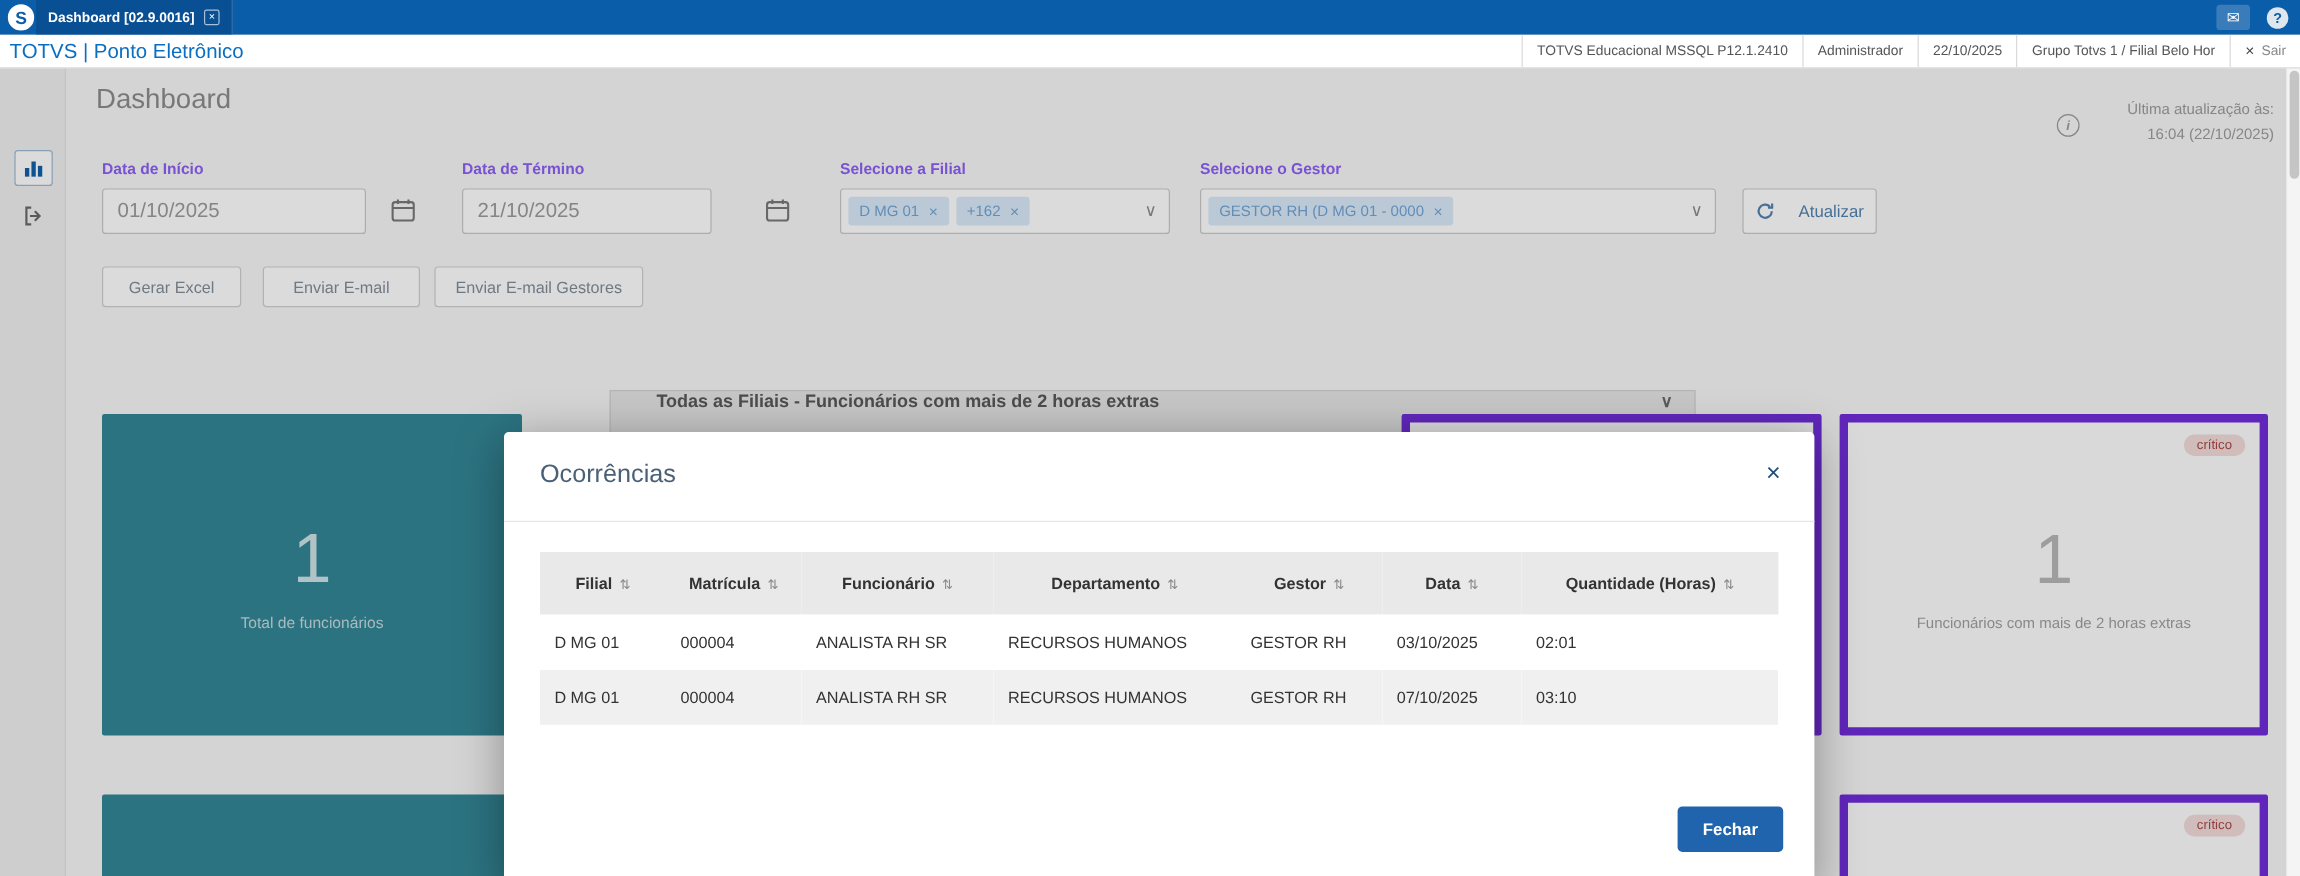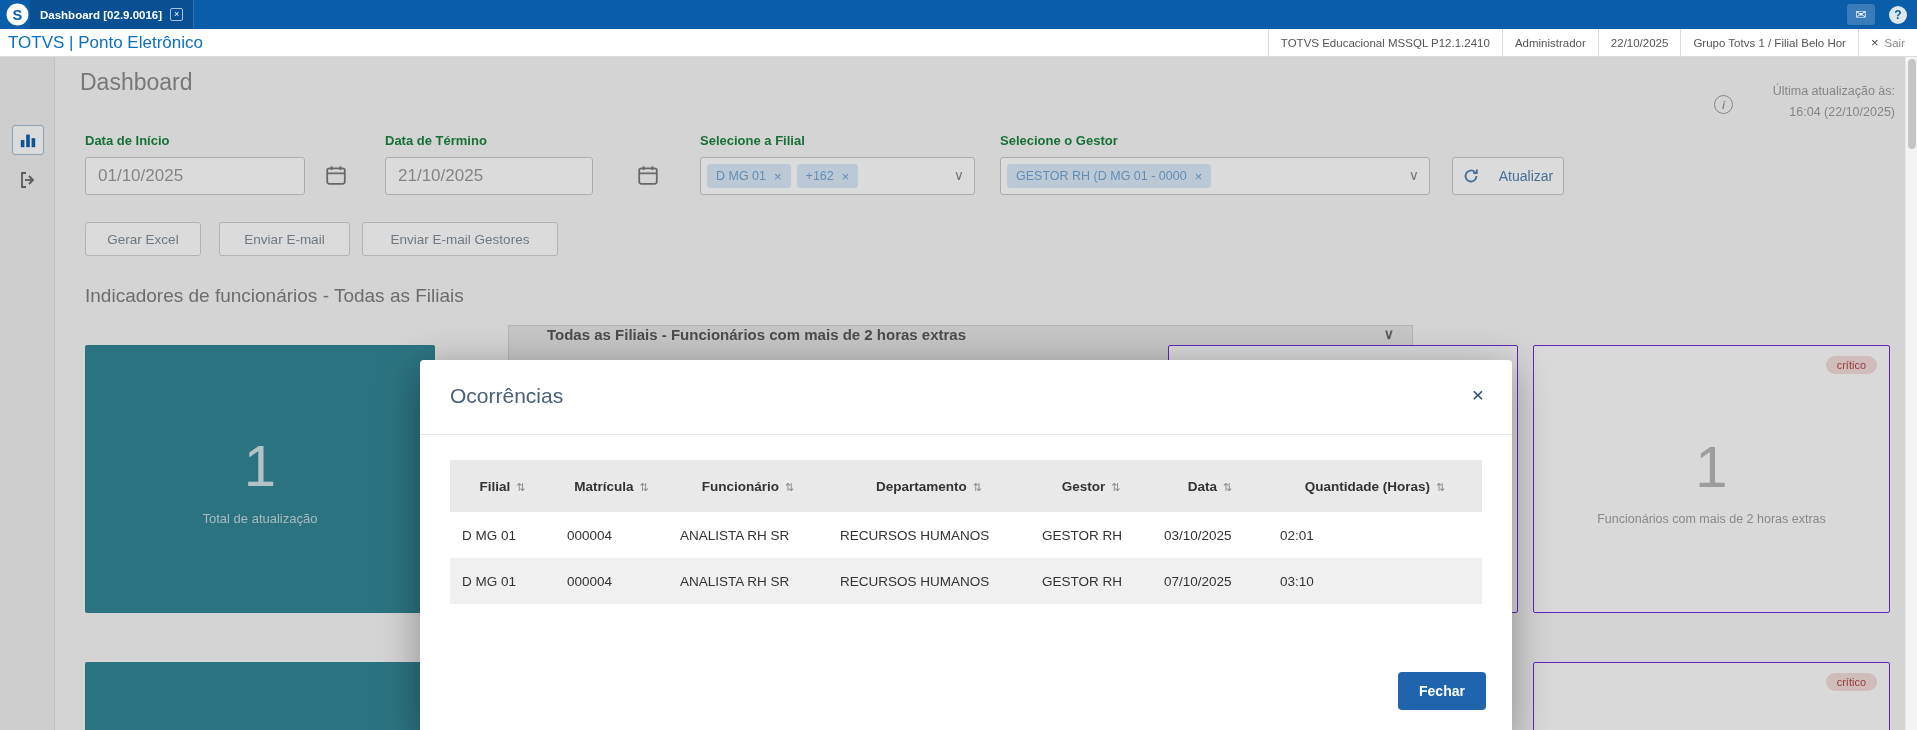--- a/index.html
+++ b/index.html
@@ -33,21 +33,21 @@
   .sidebar { position:absolute; left:0; top:0; width:55px; height:100%; background:#f0f0f0; border-right:1px solid #e3e3e3; }
   .side-icon { position:absolute; left:12px; width:32px; height:30px; display:flex; align-items:center; justify-content:center; cursor:pointer; }
   .si-chart { top:68px; border:1px solid #9db8d2; border-radius:3px; background:#fff; }
   .si-exit  { top:108px; }
 
   .page-title { position:absolute; left:80px; top:12px; font-size:23px; color:#8a8a8a; font-weight:500; }
   .info-icon { position:absolute; left:1714px; top:38px; width:19px; height:19px; border:1.5px solid #9a9a9a; border-radius:50%;
                color:#9a9a9a; font-size:11px; font-style:italic; font-weight:bold; display:flex; align-items:center; justify-content:center; cursor:pointer; }
   .update-info { position:absolute; left:1740px; top:24px; width:155px; text-align:right; font-size:12.5px; color:#9a9a9a; line-height:21px; }
 
-  .filter-label { position:absolute; top:76px; font-size:13px; color:#15803d; font-weight:600; }
+  .filter-label { position:absolute; top:76px; font-size:13px; color:#8b5cf6; font-weight:600; }
   .fl-1{left:85px} .fl-2{left:385px} .fl-3{left:700px} .fl-4{left:1000px}
 
   .text-input { position:absolute; top:100px; height:38px; background:#fff; border:1px solid #c9c9c9; border-radius:3px;
                 font-size:17px; color:#999; padding:0 12px; font-family:"Liberation Sans",sans-serif; }
   .ti-1{left:85px;width:220px} .ti-2{left:385px;width:208px}
   .cal-icon { position:absolute; top:107px; width:22px; height:22px; cursor:pointer; }
   .ci-1{left:325px} .ci-2{left:637px}
 
   .multiselect { position:absolute; top:100px; height:38px; background:#fff; border:1px solid #c9c9c9; border-radius:3px;
                  display:flex; align-items:center; gap:6px; padding:0 28px 0 6px; cursor:pointer; overflow:hidden; }
@@ -56,32 +56,32 @@
           align-items:center; gap:8px; white-space:nowrap; }
   .chip .x { cursor:pointer; font-size:13px; line-height:1; }
   .ms-chevron { position:absolute; right:10px; top:9px; color:#8a8a8a; font-size:14px; }
 
   .refresh-btn { position:absolute; left:1452px; top:100px; width:112px; height:38px; background:#fff; border:1px solid #c9c9c9;
                  border-radius:3px; display:flex; align-items:center; justify-content:center; gap:20px; color:#4f7fae;
                  font-size:14px; cursor:pointer; }
 
   .action-btn { position:absolute; top:165px; height:34px; background:#fff; border:1px solid #cfcfcf; border-radius:3px;
                 color:#7f8b96; font-size:13.5px; display:flex; align-items:center; justify-content:center; cursor:pointer; }
-  .ab-1{left:85px;width:116px} .ab-2{left:219px;width:131px} .ab-3{left:362px;width:196px}
+  .ab-1{left:85px;width:116px} .ab-2{left:219px;width:131px} .ab-3{left:362px;width:174px}
 
   .section-title { position:absolute; font-size:19px; color:#7c7c7c; font-weight:500; white-space:nowrap; }
   .st-1{left:85px;top:228px} .st-2{left:85px;top:568px}
 
   .panel-header { position:absolute; left:508px; top:268px; width:905px; height:38px; background:#e6e6e6; border:1px solid #d2d2d2;
                   display:flex; padding:0 18px 0 38px; font-size:15px; font-weight:bold; color:#555; }
   .panel-chevron { margin-left:auto; color:#666; font-size:14px; cursor:pointer; }
 
   .card { position:absolute; width:350px; height:268px; border-radius:2px; }
   .card-teal { background:#2f8494; }
-  .card-critical { background:#fdfdfd; border:1px solid #6d28d9; }
+  .card-critical { background:#fdfdfd; border:7px solid #6d28d9; }
   .c-total{left:85px;top:288px} .c-hidden{left:1168px;top:288px}
   .c-overtime{left:1533px;top:288px;width:357px}
   .c-bottom-teal{left:85px;top:605px} .c-bottom-right{left:1533px;top:605px;width:357px}
   .card-inner { height:100%; display:flex; flex-direction:column; align-items:center; justify-content:center; gap:12px; text-align:center; }
   .card-value-teal { font-size:58px; font-weight:300; color:#cfe3e7; }
   .card-label-teal { font-size:13px; color:#c2d8dc; }
   .card-value-crit { font-size:58px; font-weight:300; color:#b5b5b5; }
   .card-label-crit { font-size:12.5px; color:#9d9d9d; padding:0 20px; }
   .badge { position:absolute; top:10px; right:12px; background:#f4dada; color:#a94442; font-size:11px; padding:3px 11px; border-radius:10px; }
 
@@ -221,31 +221,30 @@
         <path d="M13.5 8a5.5 5.5 0 1 1-1.6-3.9" fill="none" stroke="#4f7fae" stroke-width="1.8"></path>
         <path d="M13.8 1.5 V5 H10.3" fill="none" stroke="#4f7fae" stroke-width="1.8"></path>
       </svg>
       <span>Atualizar</span>
     </div>
 
     <div class="action-btn ab-1">Gerar Excel</div>
     <div class="action-btn ab-2">Enviar E-mail</div>
     <div class="action-btn ab-3">Enviar E-mail Gestores</div>
 
-    <div class="section-title st-1">Indicadores de funcionários - Todas as Filiais</div>
 
     <div class="panel-header">
       <span>Todas as Filiais - Funcionários com mais de 2 horas extras</span>
       <span class="panel-chevron">∨</span>
     </div>
 
     <div class="card card-teal c-total">
       <div class="card-inner">
         <div class="card-value-teal">1</div>
-        <div class="card-label-teal">Total de atualização</div>
+        <div class="card-label-teal">Total de funcionários</div>
       </div>
     </div>
 
     <div class="card card-critical c-hidden"></div>
 
     <div class="card card-critical c-overtime">
       <span class="badge">crítico</span>
       <div class="card-inner">
         <div class="card-value-crit">1</div>
         <div class="card-label-crit">Funcionários com mais de 2 horas extras</div>

